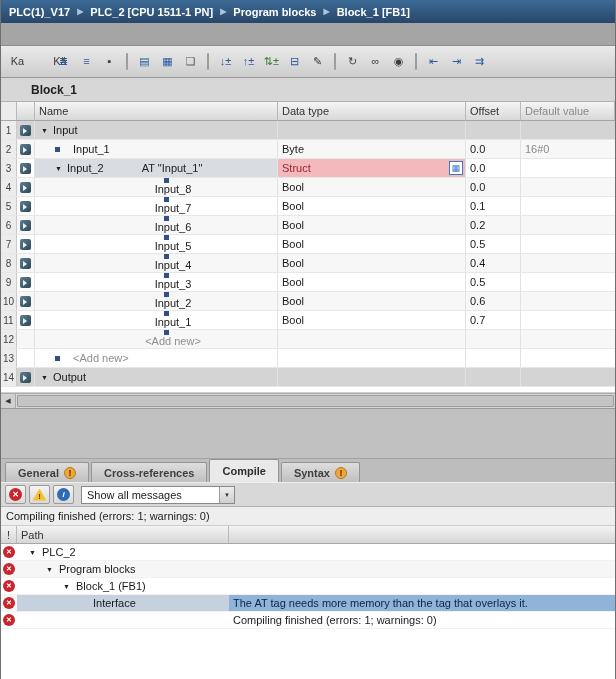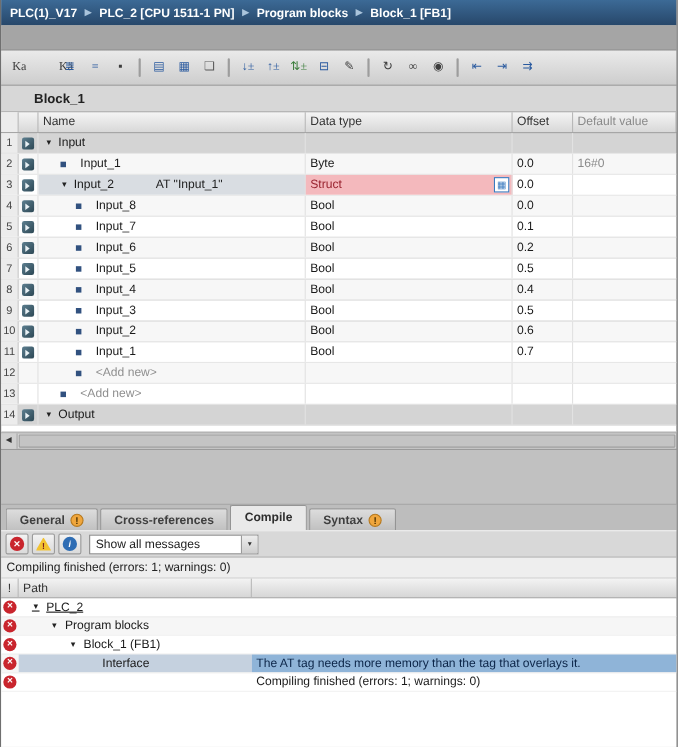--- a/index.html
+++ b/index.html
@@ -14,21 +14,21 @@
   .breadcrumb{ flex:0 0 23px; display:flex; align-items:center; padding:0 8px;
     background:linear-gradient(#3c6a96,#27476a); color:#fff; font-weight:bold; overflow:hidden; white-space:nowrap;}
   .bc-item{ display:flex; align-items:center; cursor:default; }
   .bc-sep{ color:#aac4dc; font-size:8px; margin:0 7px; }
   .bc-item:first-child .bc-sep{ display:none; }
   
   .gray-strip{ flex:0 0 23px; background:#a5a5a5; border-bottom:1px solid #8e8e8e; }
   .toolbar{ flex:0 0 32px; background:linear-gradient(#eaeaea,#cdcdcd);
     border-bottom:1px solid #979797; display:flex; align-items:center; padding:0 6px; gap:2px; }
   .tbico{ width:21px; height:21px; display:flex; align-items:center; justify-content:center;
-    border:1px solid transparent; border-radius:2px;font-family:Liberation Serif, serif; }
+    border:1px solid transparent; border-radius:2px; }
   .tbico .g{ font-size:11px; line-height:1; }
   .tbico.f-sep{ width:2px; height:17px; background:#9d9d9d; border:none; margin:0 4px; }
   .title-bar{ flex:0 0 24px; background:#d7d7d7; border-bottom:1px solid #b3b3b3;
     display:flex; align-items:center; padding-left:30px; }
   .block-title{ font-size:12px; font-weight:bold; color:#222; }
   
   .iftable{ background:#737373; border-bottom:1px solid #9a9a9a; }
   .if-header{ display:flex; height:19px; background:linear-gradient(#f5f5f5,#d8d8d8);
     border-bottom:1px solid #a6a6a6; color:#333; }
   .if-header .cell{ border-right:1px solid #b8b8b8; display:flex; align-items:center; }
@@ -47,21 +47,21 @@
     background:linear-gradient(135deg,#5d7f90,#2c4754); position:relative; }
   .tagicon::after{ content:""; position:absolute; left:3px; top:3px; width:0; height:0;
     border-left:4px solid #e9f1f5; border-top:3px solid transparent; border-bottom:3px solid transparent; }
   .f-icon .tagicon{ display:block; }
   .expander{ display:none; width:12px; font-size:7px; color:#222; flex:0 0 12px; }
   .f-expander .expander{ display:inline-block; }
   .bullet{ display:none; width:5px; height:5px; background:#31517f; margin-right:13px; flex:0 0 5px; }
   .f-bullet .bullet{ display:inline-block; }
   .indent-0 .c-name{ padding-left:6px; }
   .indent-1 .c-name{ padding-left:20px; }
-  .indent-2 .c-name{ padding-left:34px; }
+  .indent-2 .c-name{ padding-left:34px;flex-direction:column; }
   .at{ margin-left:38px; color:#222; }
   .f-addnew .nm{ color:#8f8f8f;text-align:right; }
   .dd-btn{ display:none; position:absolute; right:2px; top:2px; width:14px; height:14px;
     background:#fff; border:1px solid #3a7abf; color:#3a7abf; font-size:9px; line-height:12px; text-align:center; }
   .if-body .trow.f-group{ background:#d4d4d4; }
   .f-selected .c-name{ background:#d9dde2; }
   .f-dterror .c-type{ background:#f4b9bd; color:#9a2430; }
   .f-dtbutton .dd-btn{ display:block; }
   .partial-row{ height:6px; background:#fff; border-bottom:1px solid #cfcfcf; }
   .hscroll{ height:15px; background:#d6d6d6; border-top:1px solid #ababab; display:flex; }
@@ -101,21 +101,21 @@
   .m-ico{ flex:0 0 16px; display:flex; align-items:center; justify-content:center; }
   .m-path{ flex:0 0 212px; display:flex; align-items:center; overflow:hidden; white-space:nowrap; }
   .m-desc{ flex:1; display:flex; align-items:center; padding-left:4px; overflow:hidden; white-space:nowrap; }
   .msg-header .m-ico, .msg-header .m-path{ border-right:1px solid #b9b9b9; }
   .msg-header .m-path{ padding-left:4px; }
   .mrow{ display:flex; height:17px; background:#fff; border-bottom:1px solid #f1f1f1; }
   .msg-body .mrow:nth-child(even){ background:#f6f6f6; }
   .erricon{ width:12px; height:12px; font-size:7px; line-height:12px; }
   .mexp{ visibility:hidden; flex:0 0 13px; font-size:7px; color:#222; }
   .f-expander .mexp{ visibility:visible; }
-  .mrow.indent-0 .m-path{ padding-left:12px;text-decoration:underline; }
+  .mrow.indent-0 .m-path{ padding-left:12px; }
   .mrow.indent-1 .m-path{ padding-left:29px; }
   .mrow.indent-2 .m-path{ padding-left:46px; }
   .mrow.indent-3 .m-path{ padding-left:63px; }
   .mrow.f-selected .m-path{ background:#c5d1df; }
   .mrow.f-selected .m-desc{ background:#8fb4d8; color:#0b2447; }
   .msg-filler{ flex:1; background:#fff; }
 </style>
 </head>
 <body>
 

